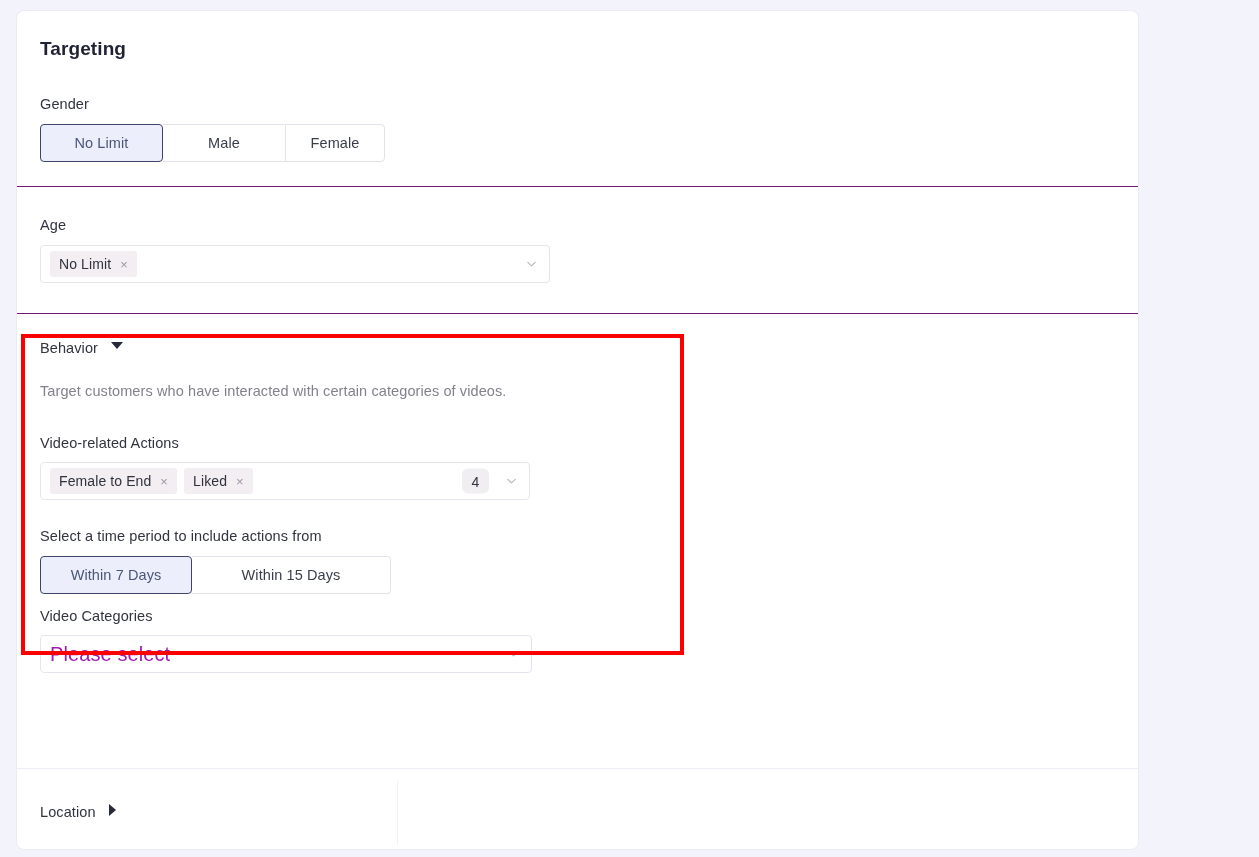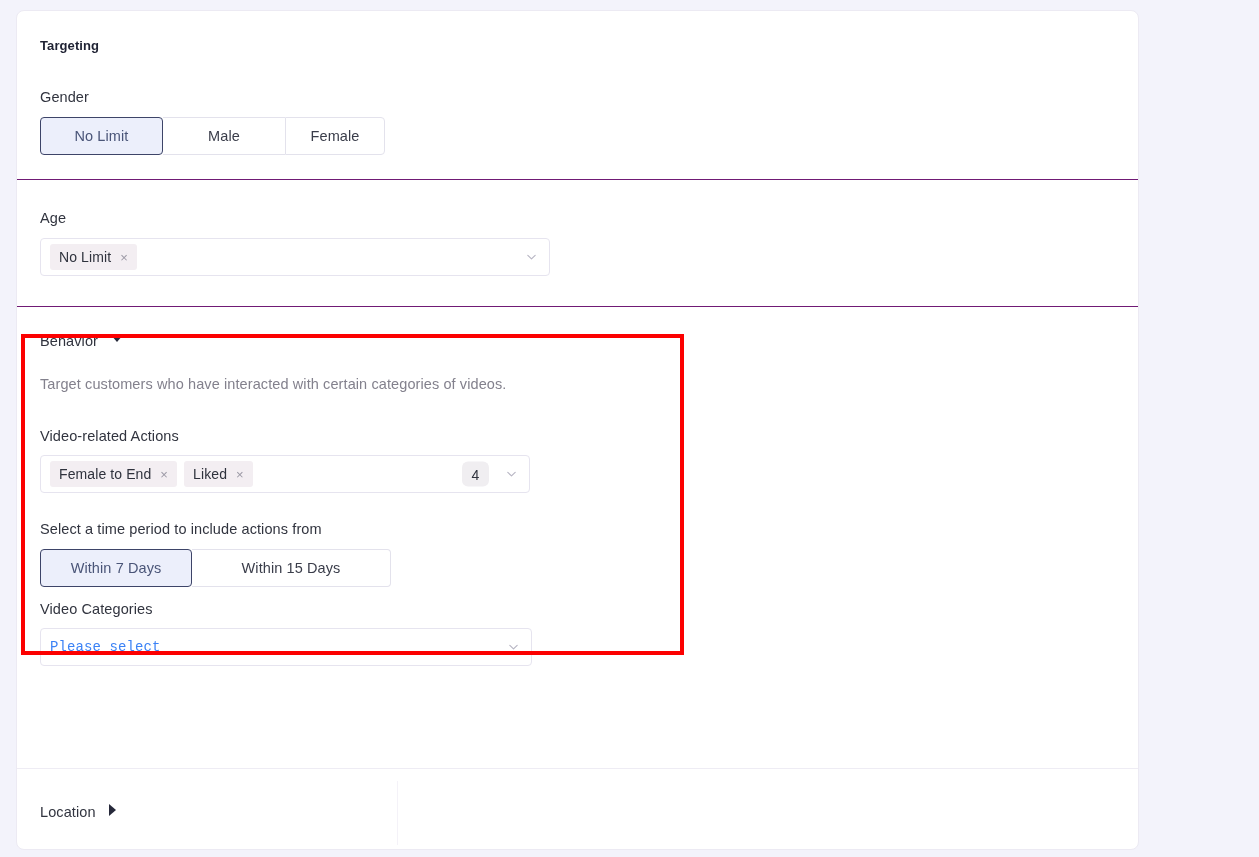--- a/index.html
+++ b/index.html
@@ -23,21 +23,21 @@
     top: 10px;
     width: 1123px;
     height: 840px;
     background: #ffffff;
     border-radius: 8px;
     border: 1px solid #eceaf3;
     overflow: hidden;
   }
 
   .card-title {
-    font-size: 13px;
+    font-size: 19px;
     font-weight: bold;
     color: #1f2233;
     padding: 27px 0 0 23px;
     letter-spacing: 0.1px;
   }
 
   
   .section {
     padding: 0 23px;
     position: relative;
@@ -127,24 +127,23 @@
     right: 12px;
     top: 50%;
     transform: translateY(-50%);
     width: 11px;
     height: 11px;
     pointer-events: none;
   }
   .chevron svg { display: block; }
 
   .placeholder {
-    font-size: 14px;
-    color: #3b82f6;
-    letter-spacing: 0.1px;
-    font-family: Liberation Mono, monospace;
+    font-size: 20px;
+    color: #a21caf;
+    letter-spacing: 0.1px;
   }
 
   
   .tag {
     display: inline-flex;
     align-items: center;
     gap: 9px;
     height: 26px;
     background: #f3eef2;
     border-radius: 3px;

